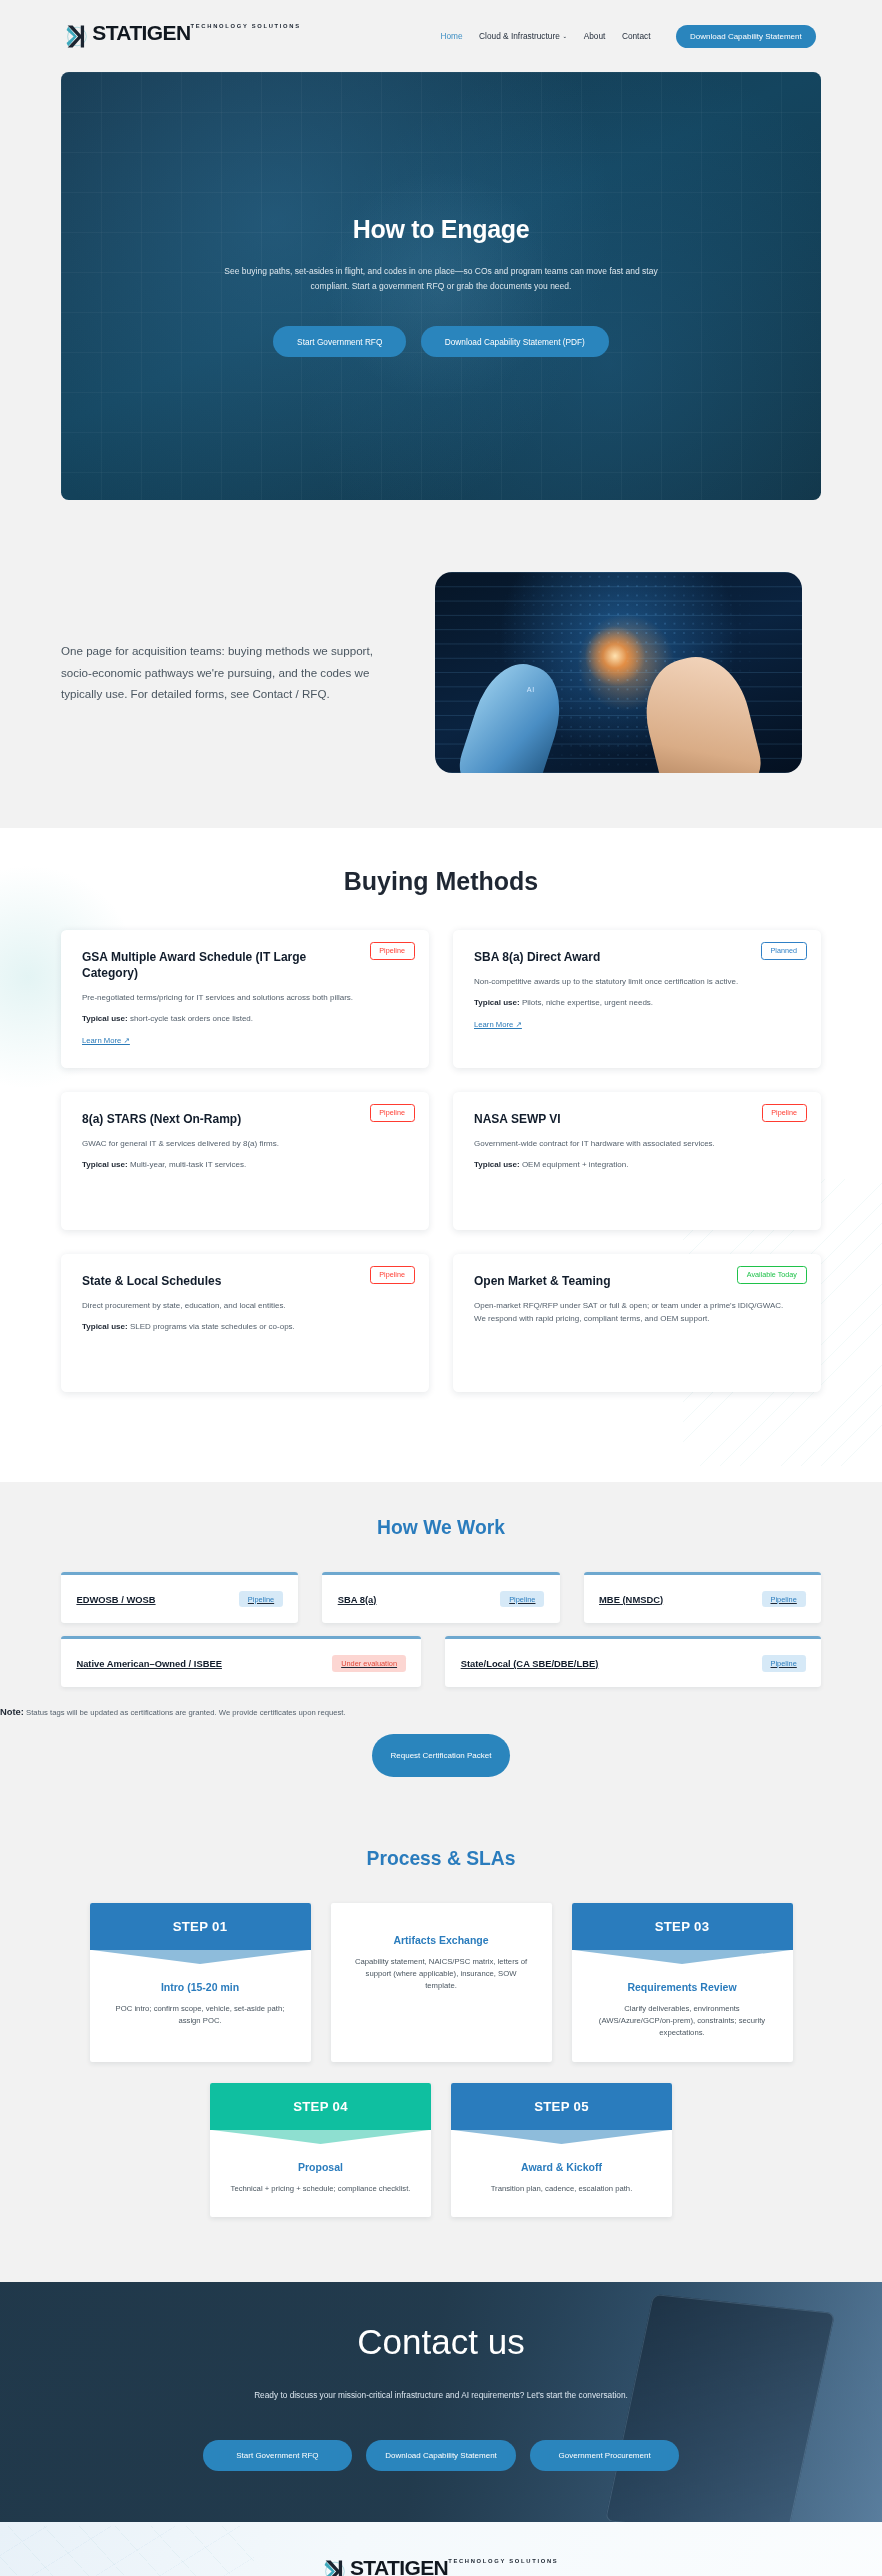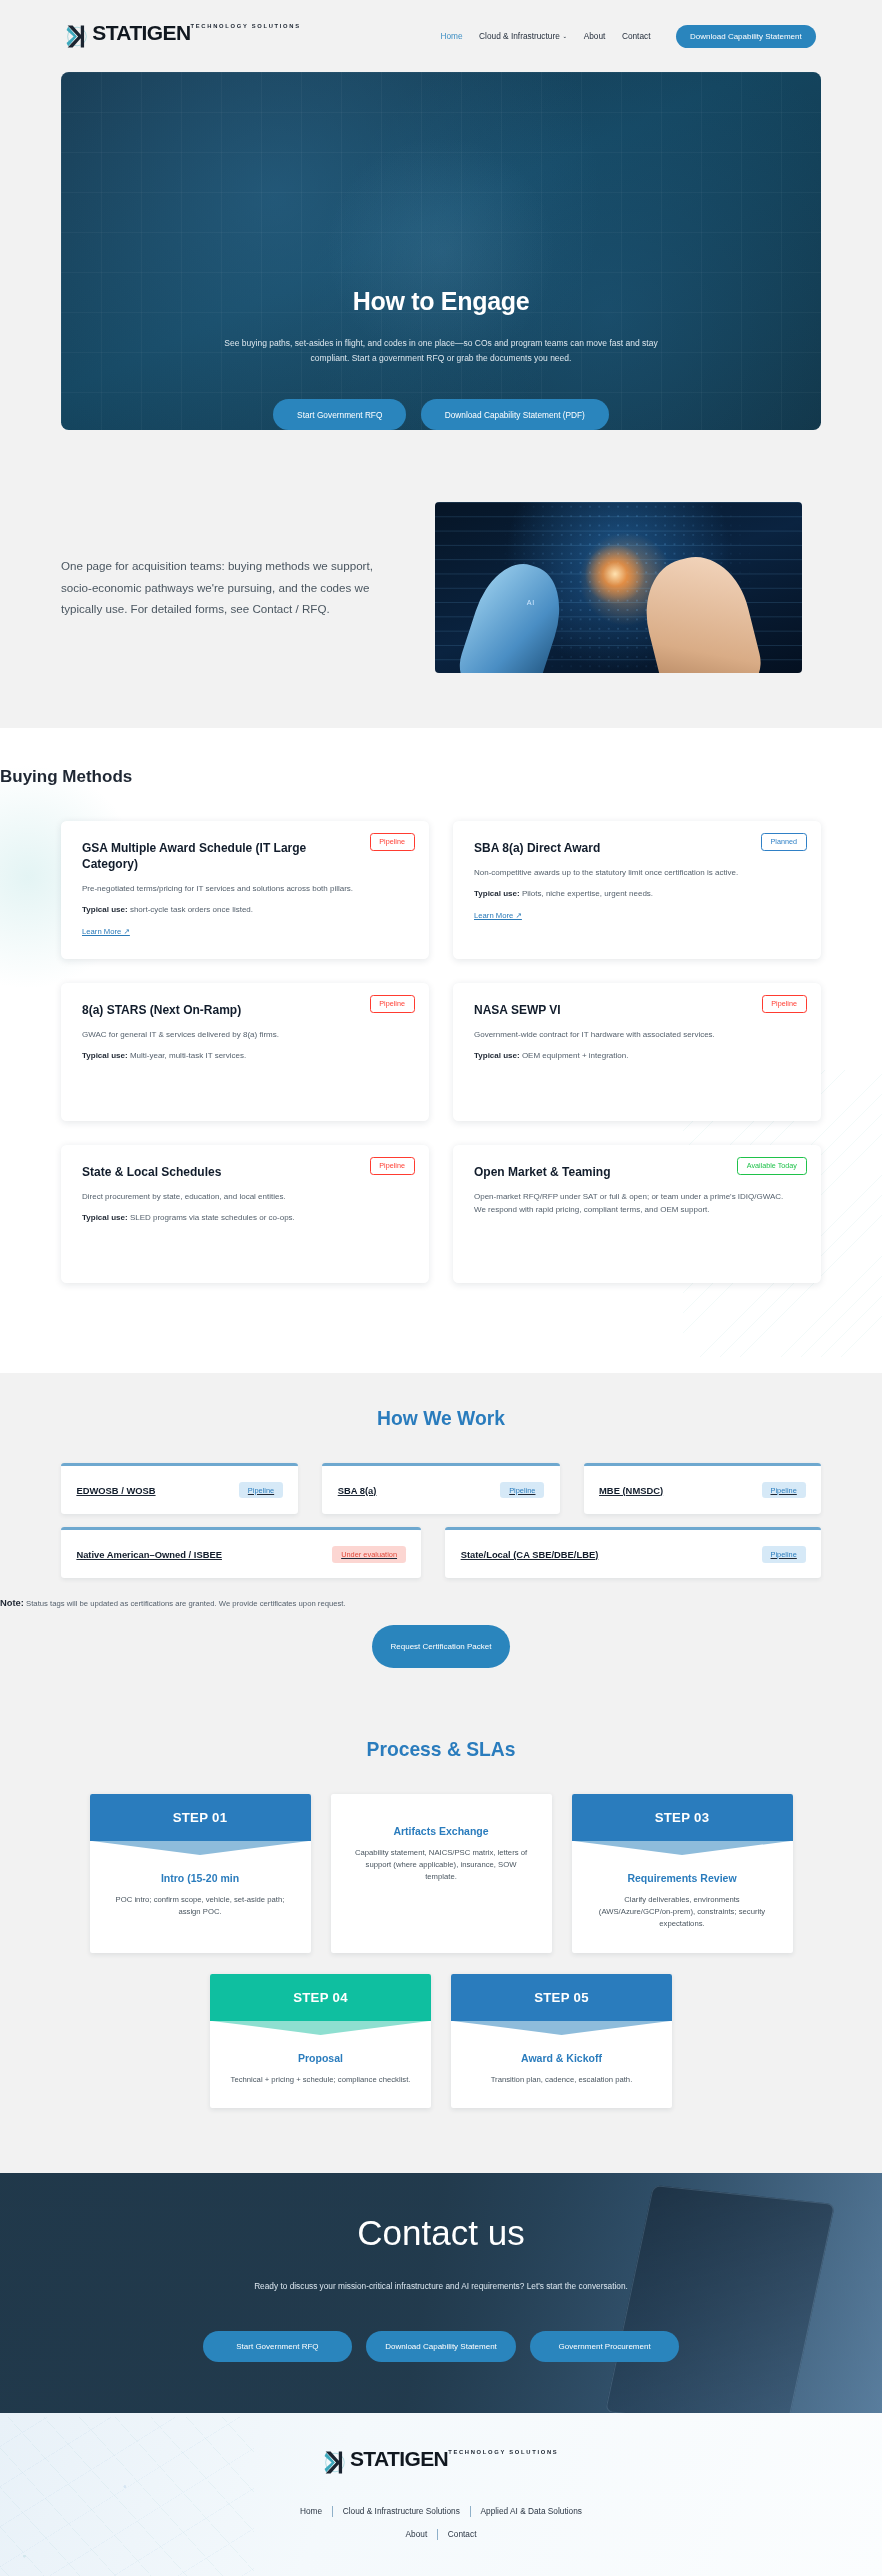--- a/index.html
+++ b/index.html
@@ -43,26 +43,26 @@
     font-family: "Liberation Sans", sans-serif;
     background: #2a85bd; color: #fff;
     display: inline-flex; align-items: center; justify-content: center;
     white-space: nowrap;
   }
   .btn-header { height: 23px; padding: 0 14.3px; font-size: 8px; margin-left: 8.8px; }
 
   
   .hero-wrap { padding: 0 61px 0 61px; }
   .hero {
-    height: 358px; border-radius: 7.7px; position: relative; overflow: hidden;
+    height: 428px; border-radius: 7.7px; position: relative; overflow: hidden;
     background:
       radial-gradient(circle at 28% 35%, rgba(60,130,175,.35) 0%, rgba(0,0,0,0) 55%),
       radial-gradient(circle at 72% 68%, rgba(40,110,155,.32) 0%, rgba(0,0,0,0) 50%),
       linear-gradient(155deg, #17384e 0%, #14455f 45%, #113446 100%);
-    display: flex; flex-direction: column; align-items: center; justify-content: flex-end;
+    display: flex; flex-direction: column; align-items: center; justify-content: center;
   }
   .hero::before {
     content: ""; position: absolute; inset: 0;
     background-image:
       linear-gradient(rgba(255,255,255,.035) 0.6px, transparent 0.6px),
       linear-gradient(90deg, rgba(255,255,255,.035) 0.6px, transparent 0.6px);
     background-size: 40px 40px;
   }
   .hero::after {
     content: ""; position: absolute; left: 50%; top: 50%;
@@ -82,21 +82,21 @@
   .hero-btns { display: flex; justify-content: center; gap: 14.3px; }
   .btn-hero { height: 31px; padding: 0 24px; font-size: 8.3px; }
 
   
   .intro {
     display: flex; align-items: center; gap: 32px;
     padding: 72px 61px 55px 61px;
   }
   .intro-text { flex: 1; font-size: 11.6px; line-height: 1.85; color: #4a5660; max-width: 342px; }
   .intro-img {
-    width: 367px; height: 171px; border-radius: 4px; flex: 0 0 367px;
+    width: 367px; height: 201px; border-radius: 17px; flex: 0 0 367px;
     position: relative; overflow: hidden;
     background:
       radial-gradient(circle at 52% 45%, rgba(255,160,70,.55) 0%, rgba(255,140,50,0) 22%),
       radial-gradient(circle at 50% 32%, rgba(45,125,195,.55) 0%, rgba(10,30,60,0) 52%),
       linear-gradient(160deg, #061526 0%, #0a2340 50%, #041020 100%);
   }
   .intro-img .dots {
     position: absolute; inset: 0;
     background-image: radial-gradient(rgba(110,190,255,.45) 0.6px, transparent 0.8px);
     background-size: 9.4px 9.4px;
@@ -139,21 +139,21 @@
     content: ""; position: absolute; left: -88px; top: 33px;
     width: 232px; height: 232px; border-radius: 50%;
     background: radial-gradient(circle, rgba(130,205,205,.22) 0%, rgba(130,205,205,0) 68%);
   }
   .buying::after {
     content: ""; position: absolute; right: -33px; bottom: 16.5px;
     width: 232px; height: 287px; opacity: .28;
     background: repeating-linear-gradient(135deg, rgba(120,200,195,.35) 0 0.6px, transparent 0.6px 14.3px);
   }
   .section-title-dark {
-    text-align: left; font-size: 17px; font-weight: 700; color: #1f2733;
+    text-align: center; font-size: 25px; font-weight: 700; color: #1f2733;
     margin-bottom: 34px; position: relative; z-index: 2;
   }
   .cards { position: relative; z-index: 2; padding: 0 61px; }
   .card-row { display: flex; gap: 24px; margin-bottom: 24px; }
   .card {
     flex: 1; background: #fff; border-radius: 5.5px; padding: 19px 21px 17.6px 21px;
     box-shadow: 0 1.1px 7.7px rgba(20,40,60,.10);
     position: relative; min-height: 138px;
   }
   .badge {

